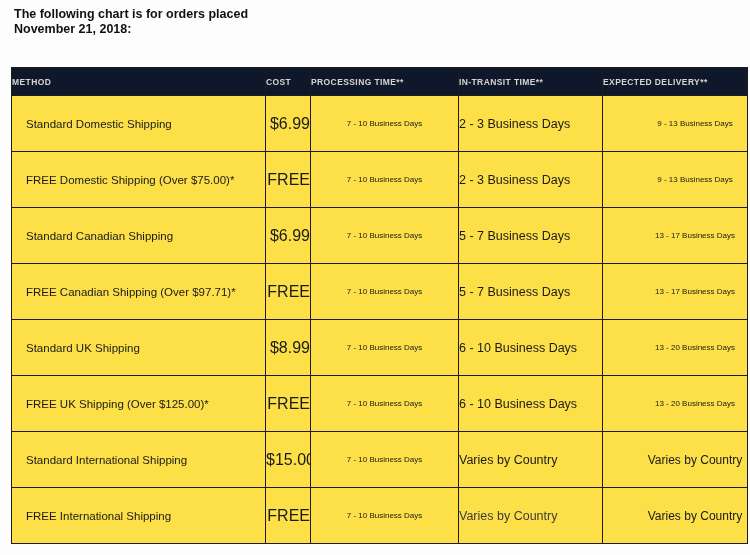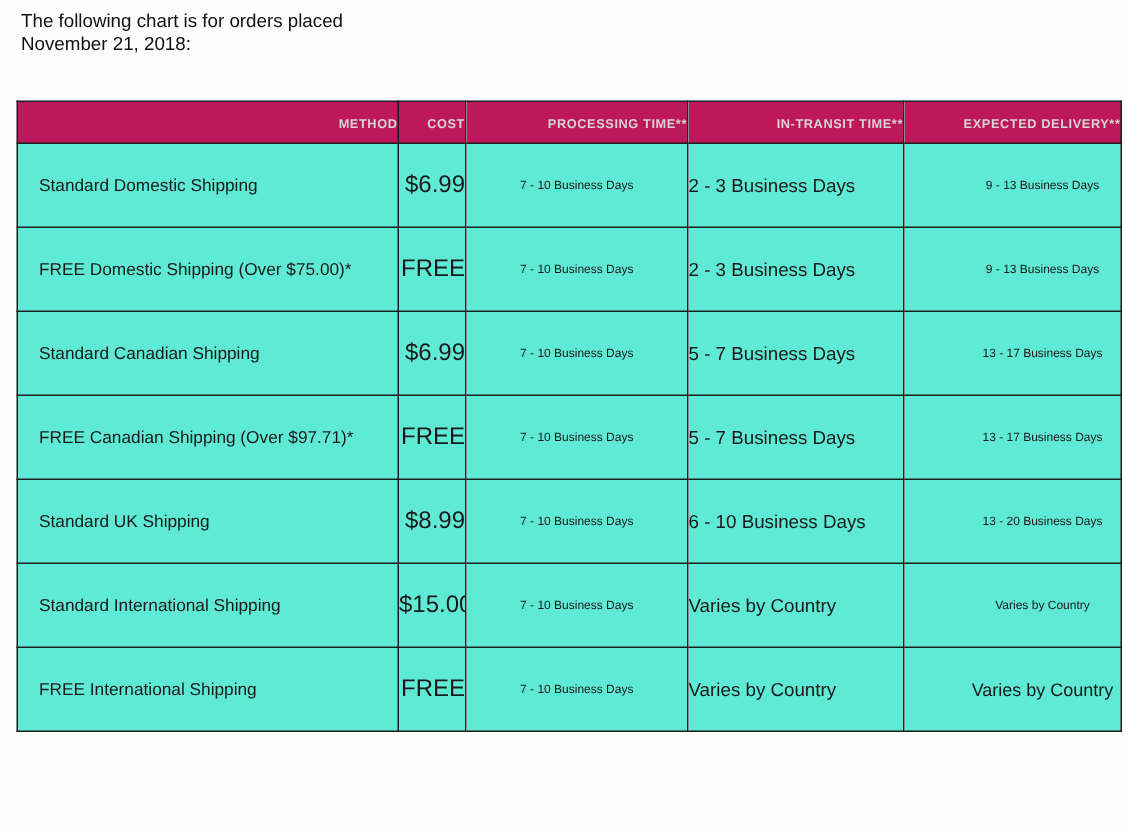--- a/index.html
+++ b/index.html
@@ -9,52 +9,52 @@
     font-family: "Liberation Sans", sans-serif;
     color: #1a1a1a;
     overflow: hidden;
   }
   .page { position: relative; width: 750px; height: 555px; }
 
   .title-block {
     position: absolute;
     left: 14px; top: 7px;
     font-size: 12.5px;
-    font-weight: normal;
+    font-weight: bold;
     line-height: 15px;
     color: #111;
   }
 
   table.shipping-table {
     position: absolute;
     left: 11px; top: 67px;
     width: 736px;
     border-collapse: collapse;
     table-layout: fixed;
   }
   table.shipping-table th,
   table.shipping-table td {
     border: 1.5px solid #1d1d1d;
     overflow: hidden;
   }
   tr.header-row { height: 28px; }
   tr.data-row { height: 56px; }
 
   th.col-header {
-    background: #be185d;
+    background: #0f172a;
     color: #d8d4d1;
     font-size: 8.5px;
     font-weight: bold;
     letter-spacing: 0.4px;
-    text-align: right;
+    text-align: left;
     vertical-align: middle;
     border-color: #141414;
   }
 
-  td { vertical-align: middle; background: #5eead4; }
+  td { vertical-align: middle; background: #fde047; }
   td.cell-method {
     text-align: left;
     padding-left: 14px;
     font-size: 11.5px;
   }
   td.cell-cost {
     text-align: right;
     font-size: 16px;
   }
   td.cell-processing {
@@ -131,20 +131,27 @@
         <td class="cell-delivery">13 - 17 Business Days</td>
       </tr>
       <tr class="data-row">
         <td class="cell-method">Standard UK Shipping</td>
         <td class="cell-cost">$8.99</td>
         <td class="cell-processing">7 - 10 Business Days</td>
         <td class="cell-transit">6 - 10 Business Days</td>
         <td class="cell-delivery">13 - 20 Business Days</td>
       </tr>
       <tr class="data-row">
+        <td class="cell-method">FREE UK Shipping (Over $125.00)*</td>
+        <td class="cell-cost">FREE</td>
+        <td class="cell-processing">7 - 10 Business Days</td>
+        <td class="cell-transit">6 - 10 Business Days</td>
+        <td class="cell-delivery">13 - 20 Business Days</td>
+      </tr>
+      <tr class="data-row">
         <td class="cell-method">Standard International Shipping</td>
         <td class="cell-cost">$15.00</td>
         <td class="cell-processing">7 - 10 Business Days</td>
         <td class="cell-transit">Varies by Country</td>
         <td class="cell-delivery">Varies by Country</td>
       </tr>
       <tr class="data-row">
         <td class="cell-method">FREE International Shipping</td>
         <td class="cell-cost">FREE</td>
         <td class="cell-processing">7 - 10 Business Days</td>

